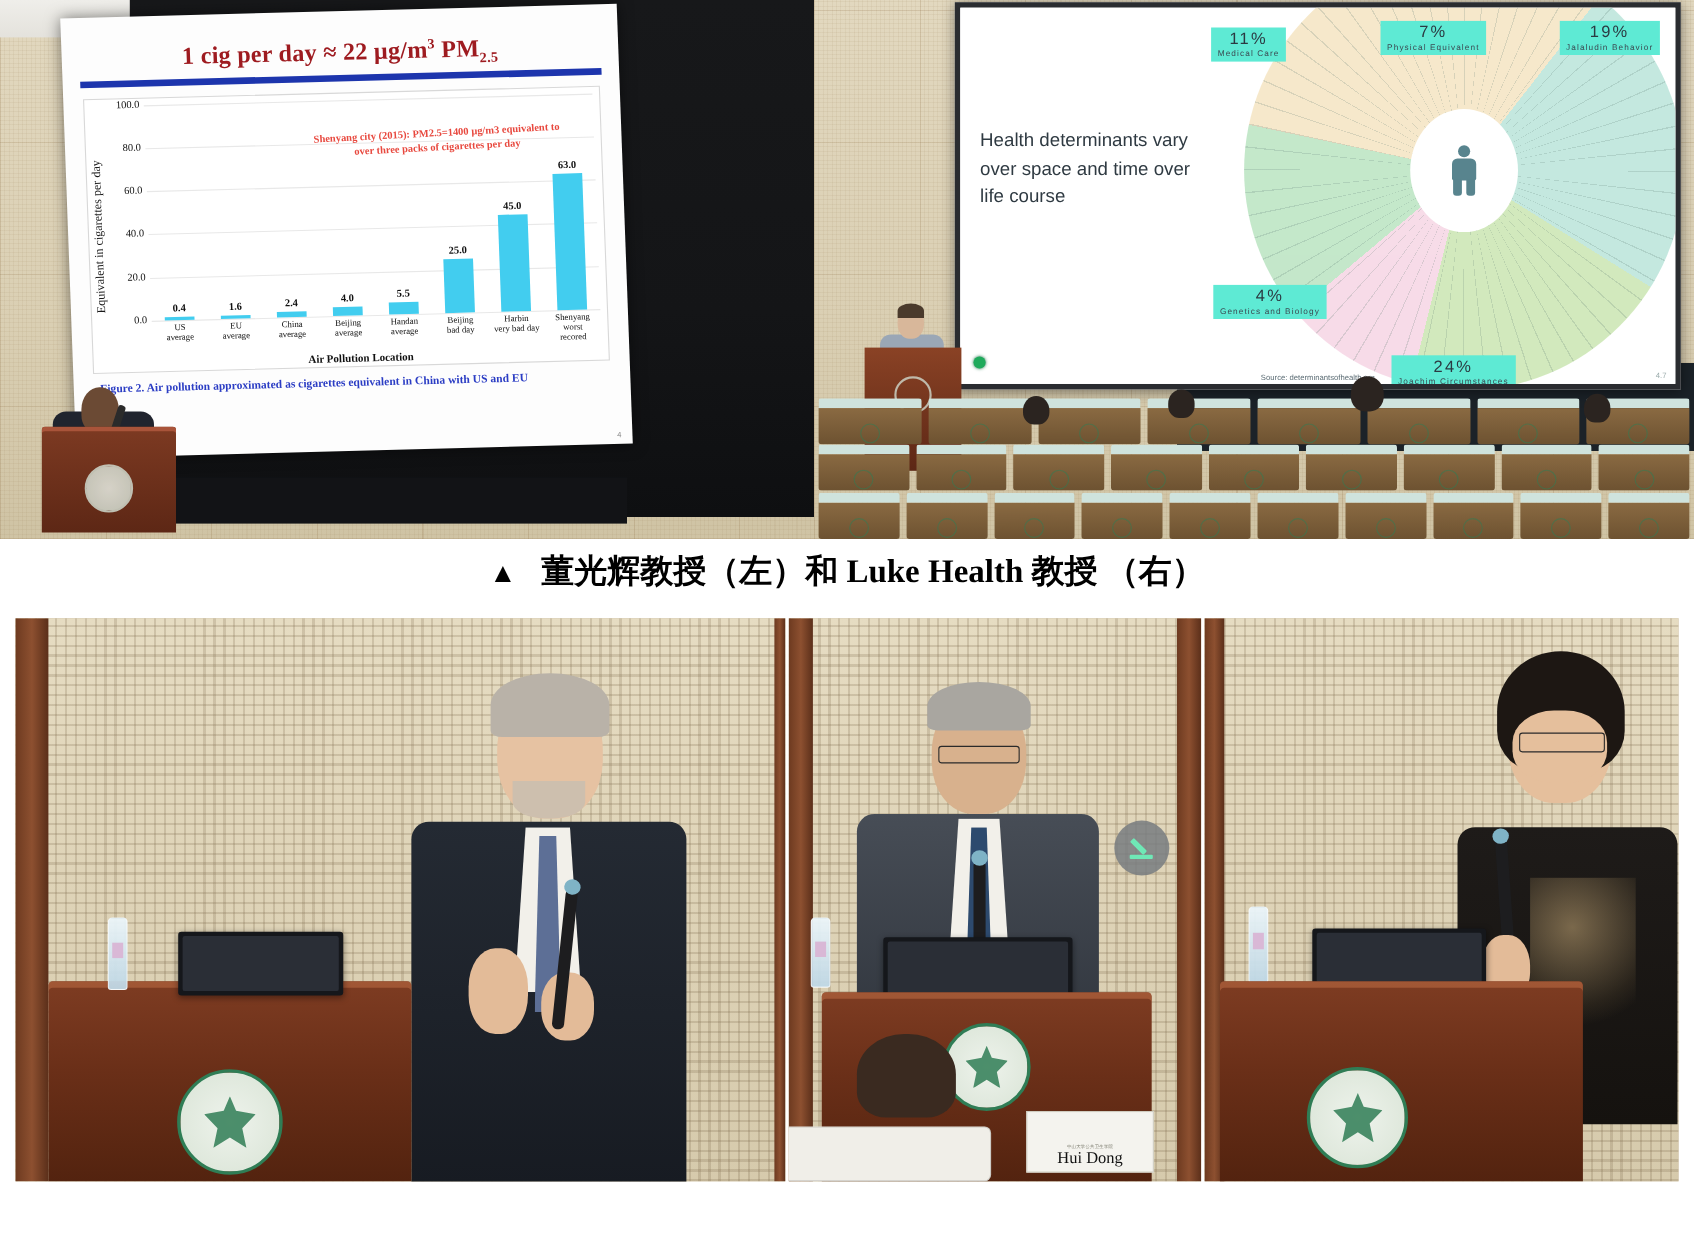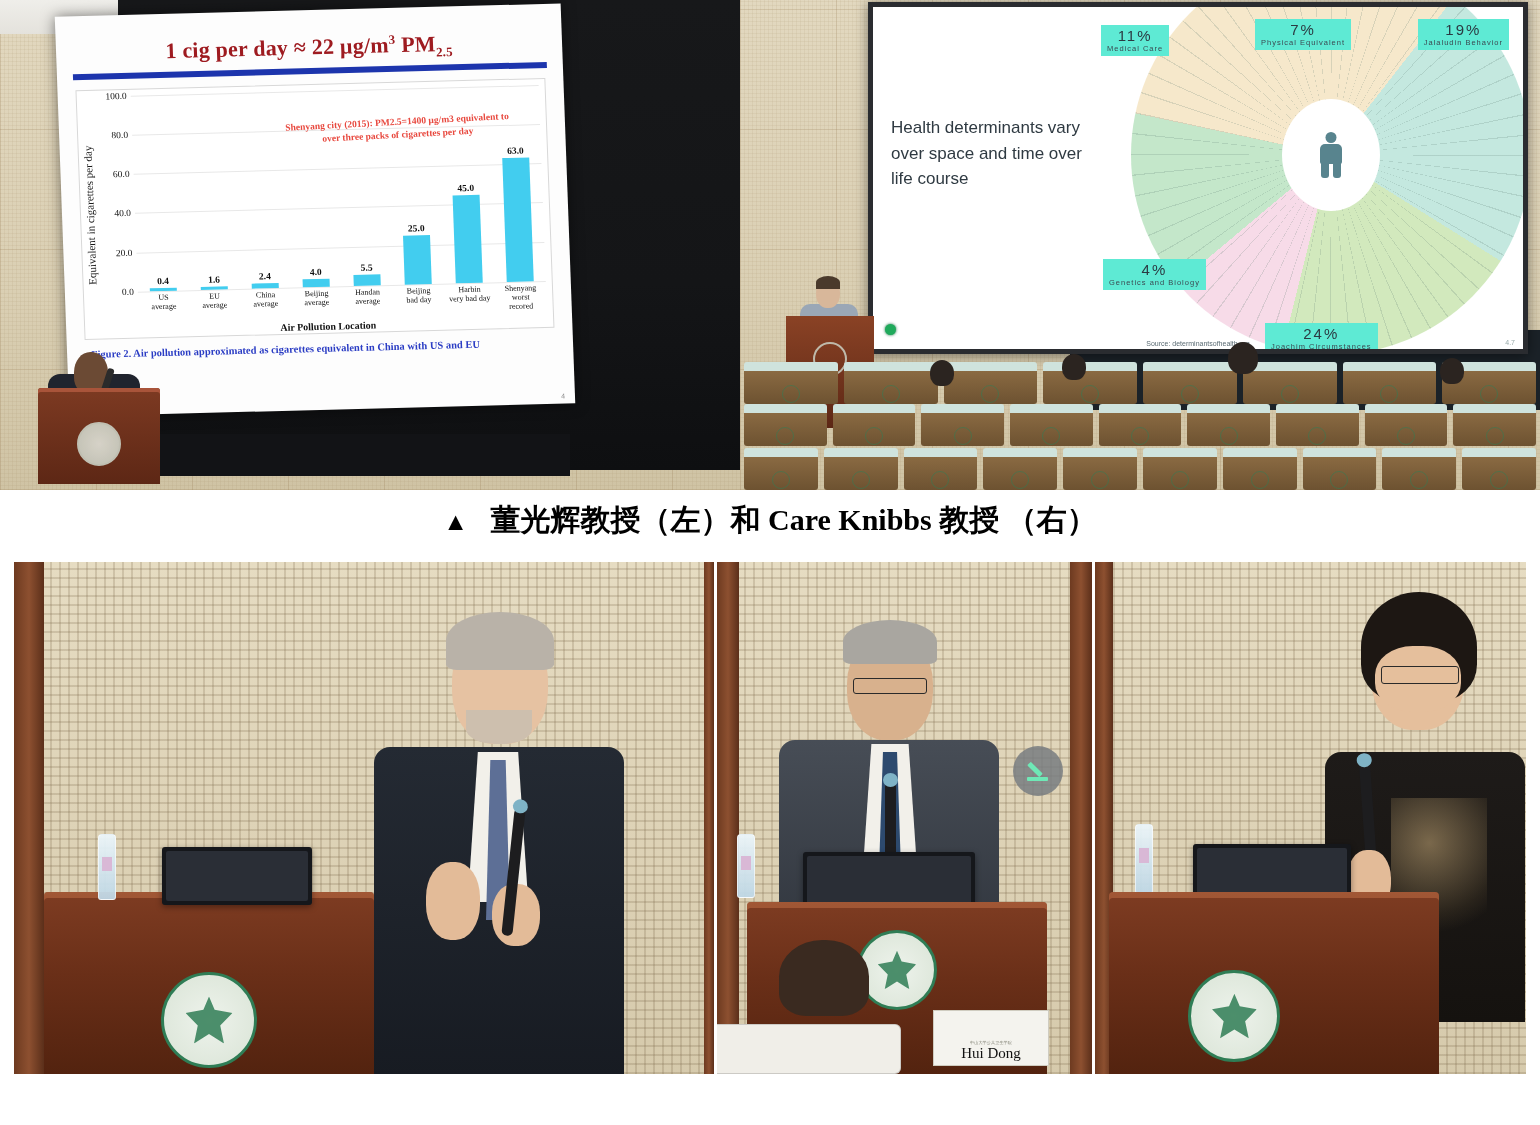--- a/index.html
+++ b/index.html
@@ -427,21 +427,21 @@
         <div class="aud-head" style="left:190px; bottom:104px;"></div>
         <div class="aud-head" style="left:322px; bottom:110px;"></div>
         <div class="aud-head" style="left:488px; bottom:116px; width:30px; height:32px;"></div>
         <div class="aud-head" style="left:700px; bottom:106px;"></div>
       </div>
     </div>
   </div>
 
   <div class="caption caption-1">
     <span class="tri">▲</span>
-    &nbsp;&nbsp;<span>董光辉教授（左）和 Care Knibbs 教授 （右）</span>
+    &nbsp;&nbsp;<span>董光辉教授（左）和 Luke Health 教授 （右）</span>
   </div>
 
   <div class="bottom-row">
 
     <div class="bphoto bp1">
       <div class="perf-wall"></div>
       <div class="wood-post" style="left:0;"></div>
       <div class="wood-post" style="left:690px; width:10px;"></div>
 
       <div class="spk">

